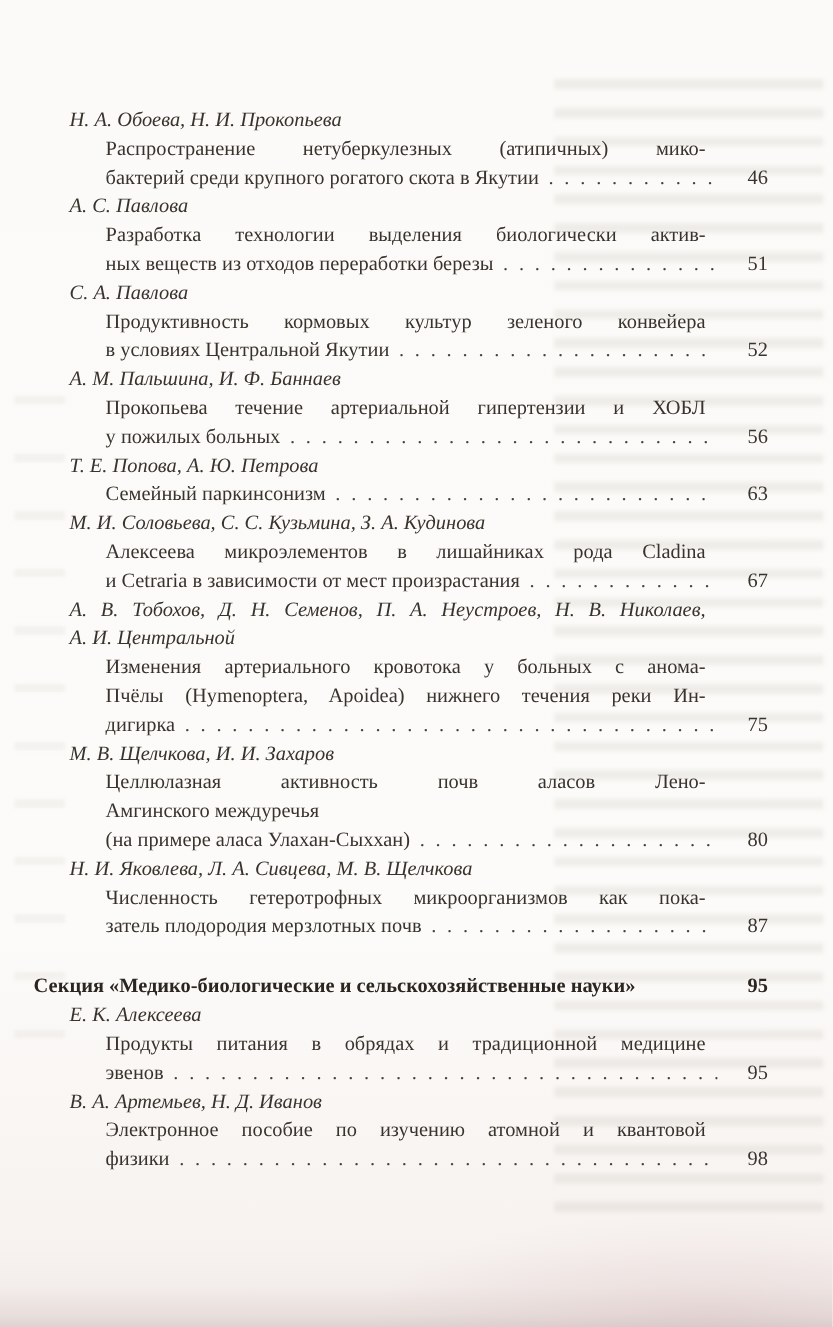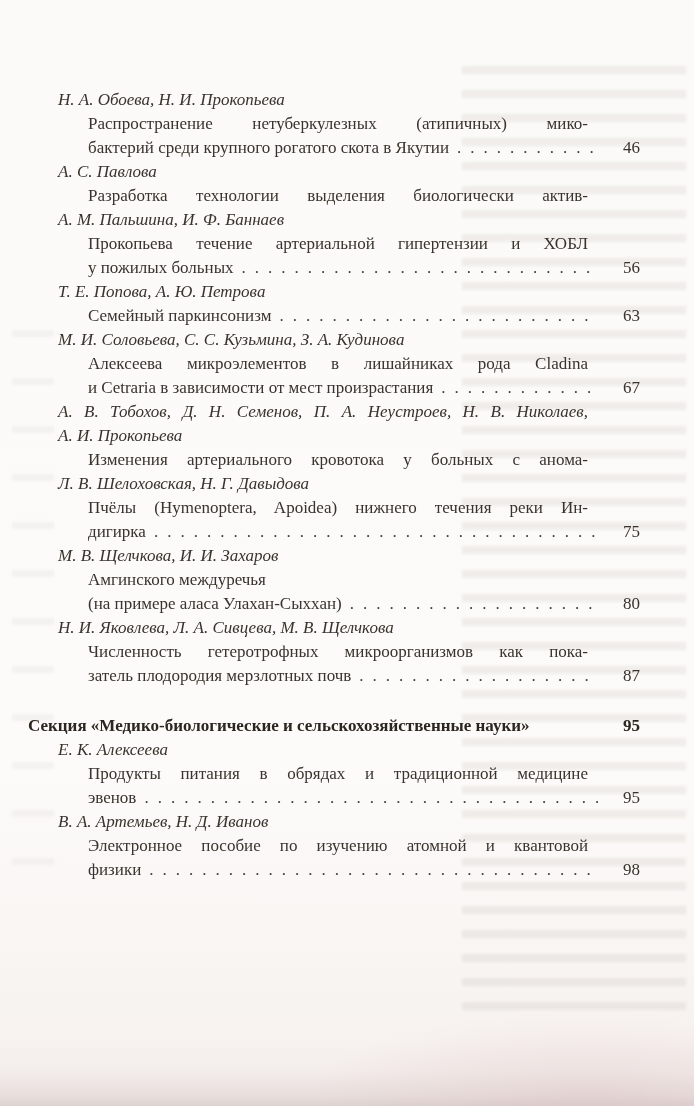--- a/index.html
+++ b/index.html
@@ -105,20 +105,34 @@
         <div class="title-line justify">Распространение нетуберкулезных (атипичных) мико-</div>
         <div class="last-line">
           <span class="text">бактерий среди крупного рогатого скота в Якутии</span>
           <span class="leader"></span>
           <span class="pageno">46</span>
         </div>
       </div>
       <div class="entry">
         <div class="author-line">А. С. Павлова</div>
         <div class="title-line justify">Разработка технологии выделения биологически актив-</div>
+        <div class="last-line">
+          <span class="text">ных веществ из отходов переработки березы</span>
+          <span class="leader"></span>
+          <span class="pageno">51</span>
+        </div>
+      </div>
+      <div class="entry">
+        <div class="author-line">С. А. Павлова</div>
+        <div class="title-line justify">Продуктивность кормовых культур зеленого конвейера</div>
+        <div class="last-line">
+          <span class="text">в условиях Центральной Якутии</span>
+          <span class="leader"></span>
+          <span class="pageno">52</span>
+        </div>
       </div>
       <div class="entry">
         <div class="author-line">А. М. Пальшина, И. Ф. Баннаев</div>
         <div class="title-line justify">Прокопьева течение артериальной гипертензии и ХОБЛ</div>
         <div class="last-line">
           <span class="text">у пожилых больных</span>
           <span class="leader"></span>
           <span class="pageno">56</span>
         </div>
       </div>
@@ -134,34 +148,34 @@
         <div class="author-line">М. И. Соловьева, С. С. Кузьмина, З. А. Кудинова</div>
         <div class="title-line justify">Алексеева микроэлементов в лишайниках рода Cladina</div>
         <div class="last-line">
           <span class="text">и Cetraria в зависимости от мест произрастания</span>
           <span class="leader"></span>
           <span class="pageno">67</span>
         </div>
       </div>
       <div class="entry">
         <div class="author-line justify">А. В. Тобохов, Д. Н. Семенов, П. А. Неустроев, Н. В. Николаев,</div>
-        <div class="author-line">А. И. Прокопьева</div>
+        <div class="author-line">А. И. Центральной</div>
         <div class="title-line justify">Изменения артериального кровотока у больных с анома-</div>
       </div>
       <div class="entry">
-        <div class="author-line">Л. В. Шелоховская, Н. Г. Давыдова</div>
         <div class="title-line justify">Пчёлы (Hymenoptera, Apoidea) нижнего течения реки Ин-</div>
         <div class="last-line">
           <span class="text">дигирка</span>
           <span class="leader"></span>
           <span class="pageno">75</span>
         </div>
       </div>
       <div class="entry">
         <div class="author-line">М. В. Щелчкова, И. И. Захаров</div>
+        <div class="title-line justify">Целлюлазная активность почв аласов Лено-</div>
         <div class="title-line">Амгинского междуречья</div>
         <div class="last-line">
           <span class="text">(на примере аласа Улахан-Сыххан)</span>
           <span class="leader"></span>
           <span class="pageno">80</span>
         </div>
       </div>
       <div class="entry">
         <div class="author-line">Н. И. Яковлева, Л. А. Сивцева, М. В. Щелчкова</div>
         <div class="title-line justify">Численность гетеротрофных микроорганизмов как пока-</div>

